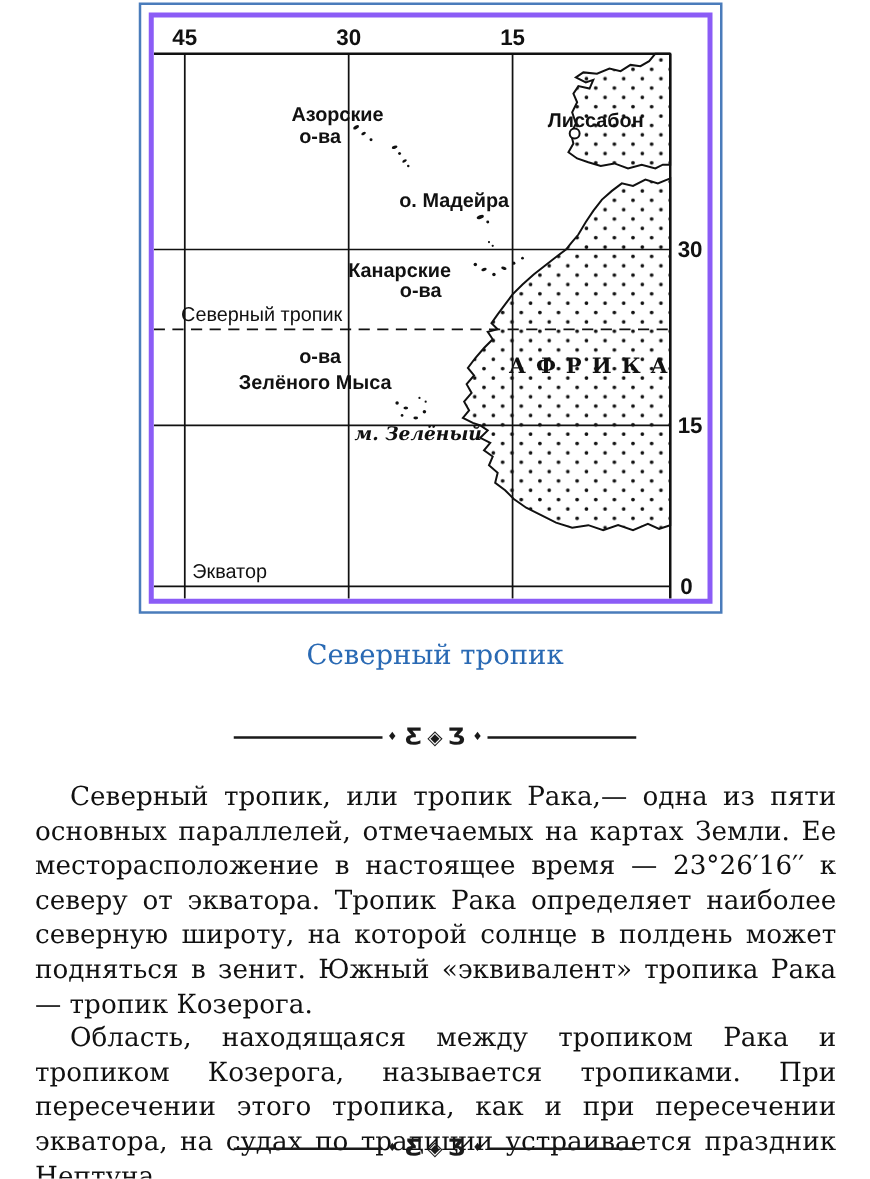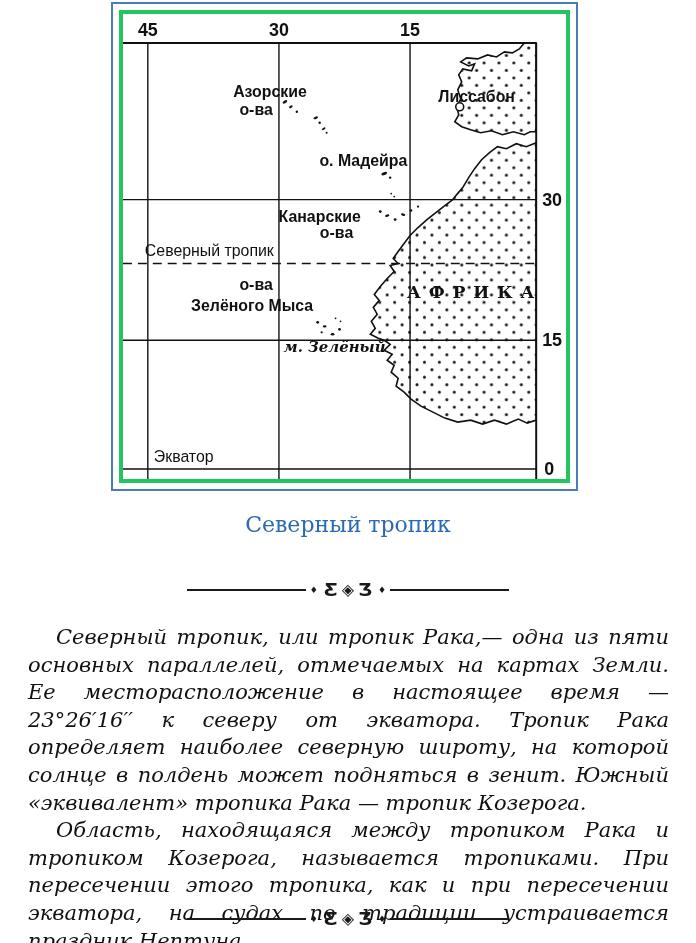--- a/index.html
+++ b/index.html
@@ -2,21 +2,21 @@
 <html><head>
 <meta charset="utf-8">
 <style>
   html,body{margin:0;padding:0;background:#fff;}
   .page{position:relative;width:696px;height:943px;background:#ffffff;overflow:hidden;
         font-family:"DejaVu Serif","Liberation Serif",serif;color:#111;}
 
   
   .map-block{position:absolute;left:111px;top:2px;width:467px;height:489px;
              border:2px solid #4a7cbb;padding:6px;box-sizing:border-box;background:#fff;}
-  .map-inner{width:100%;height:100%;border:4px solid #22c55e;box-sizing:border-box;background:#fff;overflow:hidden;}
+  .map-inner{width:100%;height:100%;border:4px solid #8b5cf6;box-sizing:border-box;background:#fff;overflow:hidden;}
   .map-inner svg{display:block;width:100%;height:100%;}
 
   svg text{fill:#111;}
   .ax{font-family:"Liberation Sans","DejaVu Sans",sans-serif;font-size:18px;font-weight:bold;}
   .lbl-b{font-family:"Liberation Sans","DejaVu Sans",sans-serif;font-size:16px;font-weight:bold;}
   .lbl-r{font-family:"Liberation Sans","DejaVu Sans",sans-serif;font-size:16px;font-weight:normal;}
   .lbl-africa{font-family:"DejaVu Serif","Liberation Serif",serif;font-size:17px;font-weight:bold;letter-spacing:8px;}
   .lbl-cape{font-family:"DejaVu Serif","Liberation Serif",serif;font-size:15px;font-weight:bold;font-style:italic;}
   .grid{stroke:#111;stroke-width:1.4;}
   .coast{stroke:#111;stroke-width:1.6;fill:url(#stipple);}
@@ -34,21 +34,21 @@
                 font-family:"DejaVu Sans","Liberation Sans",sans-serif;line-height:1;}
   .divider .tiny{font-size:9px;margin:0 4px;}
   .divider .scroll{font-size:18px;font-weight:bold;margin:0 2px;}
   .divider .diamond{font-size:16px;margin:0 2px;}
   .divider-1{top:579px;}
   .divider-2{top:908px;}
 
   
   .article{position:absolute;left:28px;top:624px;width:641px;
            font-size:21px;line-height:27.6px;text-align:justify;}
-  .article p{margin:0;text-indent:28px;font-style:italic;}
+  .article p{margin:0;text-indent:28px;}
 </style>
 </head>
 <body>
 
 <div class="page">
 
   <div class="map-block">
     <div class="map-inner">
       <svg viewBox="0 0 446 466" preserveAspectRatio="none">
         <defs>

